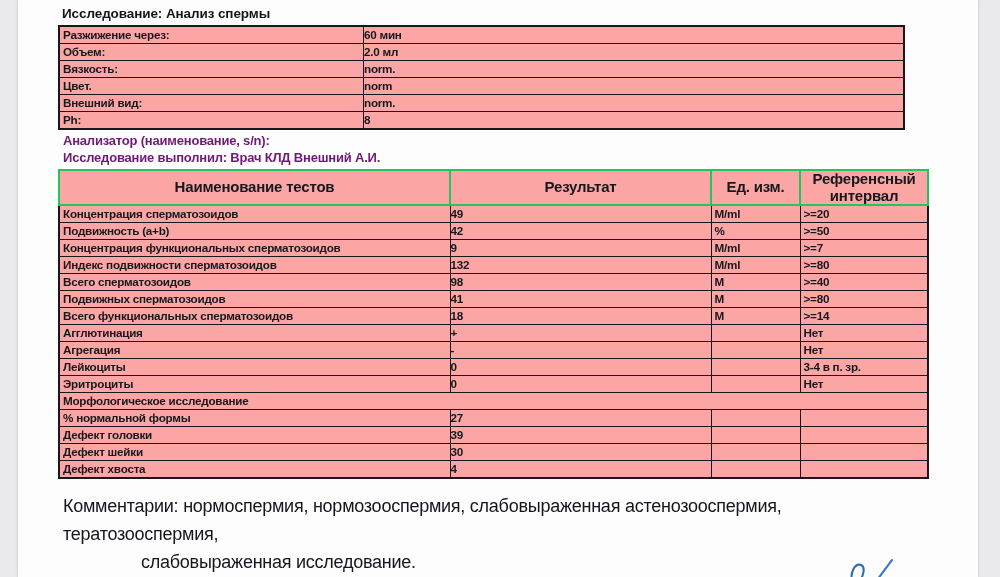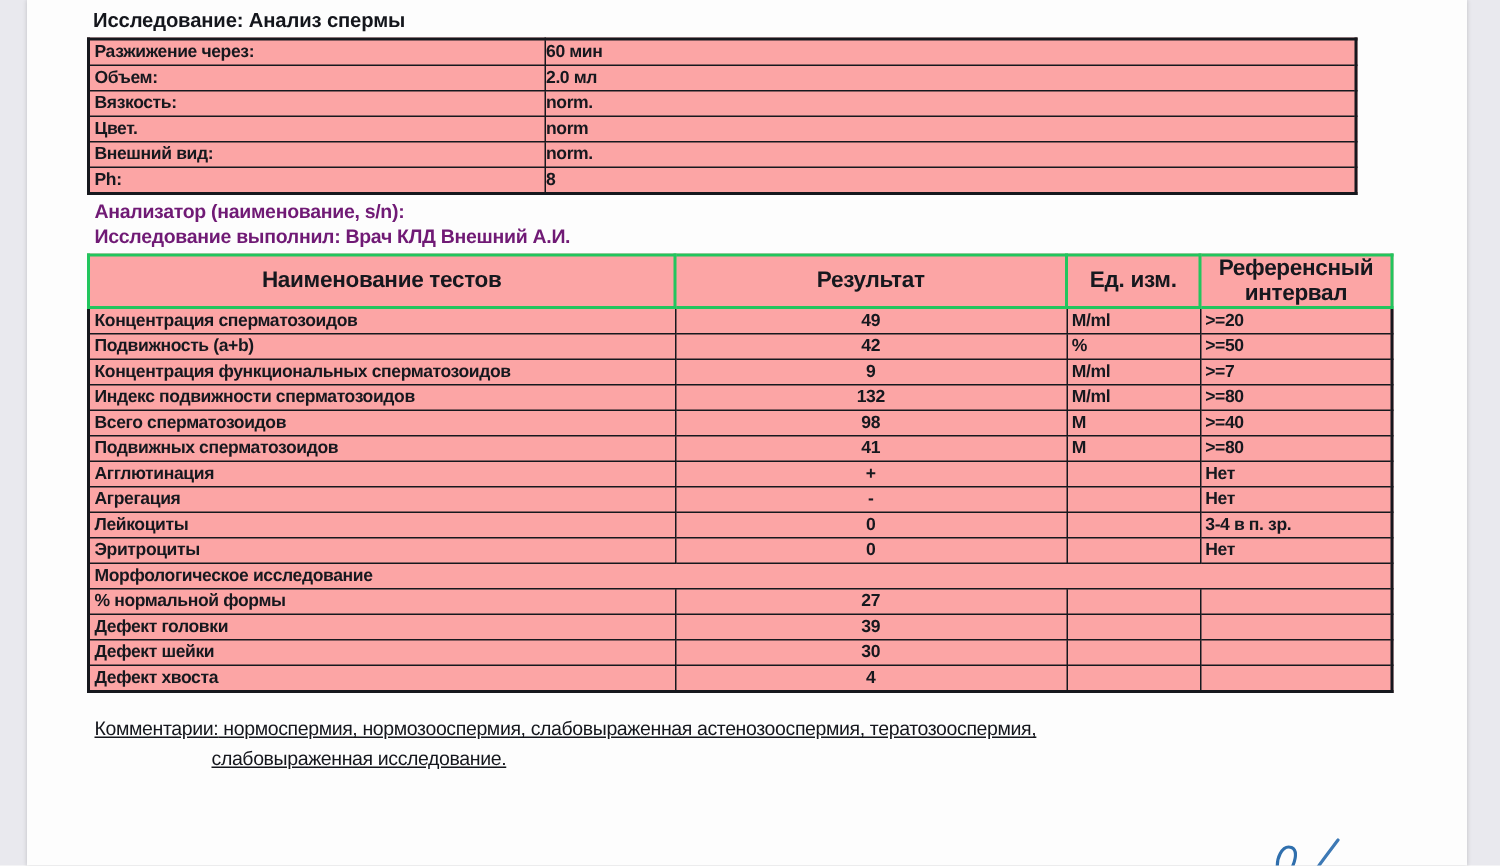--- a/index.html
+++ b/index.html
@@ -87,42 +87,41 @@
     font-weight: bold;
     color: #16181e;
     text-align: center;
     height: 31px;
     line-height: 1.12;
     padding: 0 2px;
     letter-spacing: -0.2px;
     vertical-align: middle;
   }
   #results-table td.name  { width: 385px; }
-  #results-table td.res   { width: 255px; text-align: center; padding-left: 0; }
+  #results-table td.res   { width: 255px; padding-left: 0; }
   #results-table td.unit  { width: 83px; }
   #results-table td.ref   { width: 122px; }
   #results-table th.h-name { width: 385px; }
   #results-table th.h-res  { width: 255px; }
   #results-table th.h-unit { width: 83px; }
   #results-table th.h-ref  { width: 122px; }
   td.section-head {
     font-size: 13px;
     font-weight: bold;
     letter-spacing: -0.2px;
     height: 18px;
   }
 
   
   .comments {
     padding: 14px 0 0 5px;
-    font-size: 13px;
+    font-size: 18px;
     color: #14161c;
     letter-spacing: -0.25px;
     line-height: 1.55;
-    text-decoration: underline;
   }
   .comments .line2 { display: block; padding-left: 78px; }
 
   
   .signature {
     position: absolute;
     left: 828px;
     top: 546px;
     width: 120px;
     height: 40px;
@@ -211,20 +210,26 @@
           <td class="unit">M</td>
           <td class="ref">&gt;=40</td>
         </tr>
         <tr>
           <td class="name">Подвижных сперматозоидов</td>
           <td class="res">41</td>
           <td class="unit">M</td>
           <td class="ref">&gt;=80</td>
         </tr>
         <tr>
+          <td class="name">Всего функциональных сперматозоидов</td>
+          <td class="res">18</td>
+          <td class="unit">M</td>
+          <td class="ref">&gt;=14</td>
+        </tr>
+        <tr>
           <td class="name">Агглютинация</td>
           <td class="res">+</td>
           <td class="unit"></td>
           <td class="ref">Нет</td>
         </tr>
         <tr>
           <td class="name">Агрегация</td>
           <td class="res">-</td>
           <td class="unit"></td>
           <td class="ref">Нет</td>

